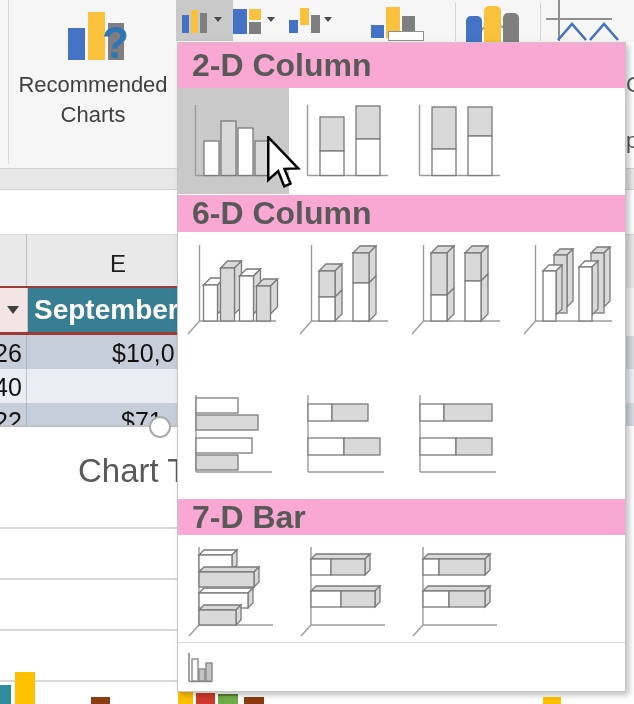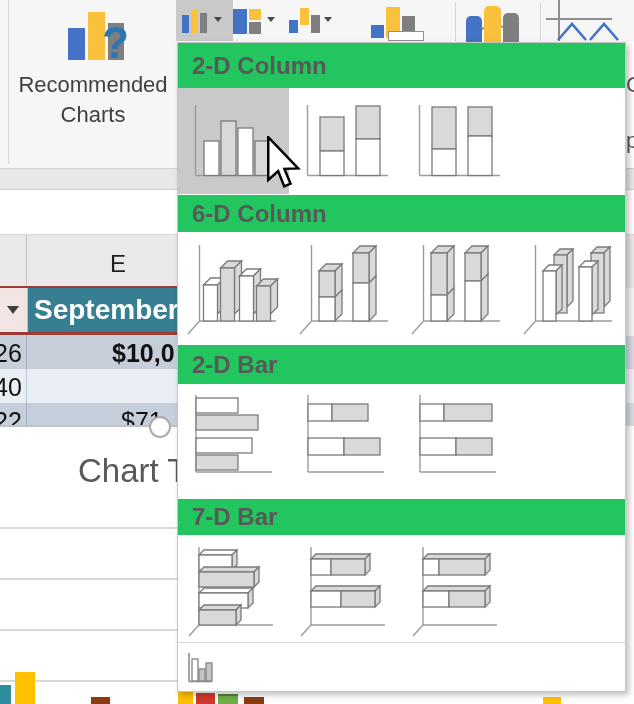--- a/index.html
+++ b/index.html
@@ -5,22 +5,22 @@
   html,body{margin:0;padding:0;background:#fff;font-family:"Liberation Sans",sans-serif;}
   #stage{position:relative;width:634px;height:704px;overflow:hidden;background:#F6F6F6;}
   .abs{position:absolute;}
   .bar{position:absolute;}
   .darr{position:absolute;width:0;height:0;border-left:4px solid transparent;border-right:4px solid transparent;border-top:5px solid #4A4A4A;}
   svg{display:block;}
   .ax{stroke:#9B9B9B;stroke-width:1.4;fill:none;}
   .ol{stroke:#7A7A7A;stroke-width:1.3;}
   .wf{fill:#FFFFFF;}
   .gf{fill:#D9D9D9;}
-  .sect-head{position:absolute;left:0;width:447px;background:#22c55e;color:#595959;
-    font-weight:bold;font-size:24px;display:flex;align-items:center;padding-left:14px;box-sizing:border-box;}
+  .sect-head{position:absolute;left:0;width:447px;background:#f9a8d4;color:#595959;
+    font-weight:bold;font-size:32px;display:flex;align-items:center;padding-left:14px;box-sizing:border-box;}
   .gallery-item{position:absolute;width:112px;height:106px;}
   .num-cell{position:absolute;font-size:25px;color:#111;}
   .val-cell{position:absolute;font-size:25px;color:#111;white-space:nowrap;}
 </style>
 </head>
 <body>
 
 <div id="stage">
 
   <div class="abs" style="left:0;top:0;width:634px;height:168px;background:#F6F6F6;"></div>
@@ -100,21 +100,21 @@
   <div class="abs" style="left:0;top:332px;width:300px;height:3px;background:#9E3B36;"></div>
 
   <div class="abs" style="left:0;top:335px;width:300px;height:34px;background:#C6CEDA;"></div>
   <div class="abs" style="left:0;top:369px;width:300px;height:34px;background:#E9EDF4;"></div>
   <div class="abs" style="left:0;top:403px;width:300px;height:23px;background:#C6CEDA;"></div>
   <div class="abs" style="left:26px;top:335px;width:1px;height:91px;background:rgba(90,110,140,0.3);"></div>
 
   <div class="num-cell" style="left:-6px;top:339px;">26</div>
   <div class="num-cell" style="left:-6px;top:373px;">40</div>
   <div class="num-cell" style="left:-6px;top:407px;">22</div>
-  <div class="val-cell" style="left:112px;top:339px;font-weight:bold;">$10,0</div>
+  <div class="val-cell" style="left:112px;top:339px;">$10,0</div>
   <div class="val-cell" style="left:121px;top:407px;">$71,</div>
 
   <div class="abs" style="left:0;top:426px;width:634px;height:278px;background:#FFFFFF;"></div>
   <div class="abs" style="left:0;top:425px;width:177px;height:2px;background:#C2C2C2;"></div>
   <div class="abs" style="left:149px;top:416px;width:22px;height:22px;border-radius:50%;background:#fff;border:2px solid #ABABAB;box-sizing:border-box;"></div>
   <div class="abs" style="left:78px;top:452px;width:99px;font-size:33px;color:#595959;white-space:nowrap;overflow:hidden;">Chart T</div>
 
   <div class="abs" style="left:0;top:527px;width:177px;height:2px;background:#D8D8D8;"></div>
   <div class="abs" style="left:0;top:578px;width:177px;height:2px;background:#D8D8D8;"></div>
   <div class="abs" style="left:0;top:629px;width:177px;height:2px;background:#D8D8D8;"></div>
@@ -134,21 +134,20 @@
     <div class="abs" style="left:1px;top:86px;font-size:22px;color:#595959;">p</div>
   </div>
   <div class="abs" style="left:625px;top:336px;width:9px;height:33px;background:#D7DBE3;"></div>
   <div class="abs" style="left:625px;top:369px;width:9px;height:34px;background:#EFF1F6;"></div>
   <div class="abs" style="left:625px;top:403px;width:9px;height:23px;background:#D7DBE3;"></div>
 
   <div class="abs" style="left:177px;top:42px;width:447px;height:648px;background:#FFFFFF;border:1px solid #C6C6C6;box-shadow:3px 3px 6px rgba(0,0,0,0.25);box-sizing:content-box;z-index:5;">
 
     <div class="sect-head" style="top:0;height:45px;">2-D Column</div>
     <div class="sect-head" style="top:152px;height:37px;">6-D Column</div>
-    <div class="sect-head" style="top:302px;height:39px;">2-D Bar</div>
     <div class="sect-head" style="top:456px;height:36px;">7-D Bar</div>
 
     <div class="gallery-item" style="left:0;top:45px;width:111px;background:#C9C9C9;">
       <svg class="abs" style="left:12px;top:13px;" width="90" height="80" viewBox="0 0 90 80">
         <line class="ax" x1="5.5" y1="4" x2="5.5" y2="74.5"></line>
           <line class="ax" x1="5.5" y1="74.5" x2="86" y2="74.5"></line>
         <rect class="ol wf" x="14" y="40" width="15" height="34.5"></rect>
         <rect class="ol gf" x="31" y="20" width="15" height="54.5"></rect>
         <rect class="ol wf" x="48" y="27" width="15" height="47.5"></rect>
         <rect class="ol gf" x="65" y="40" width="15" height="34.5"></rect>

